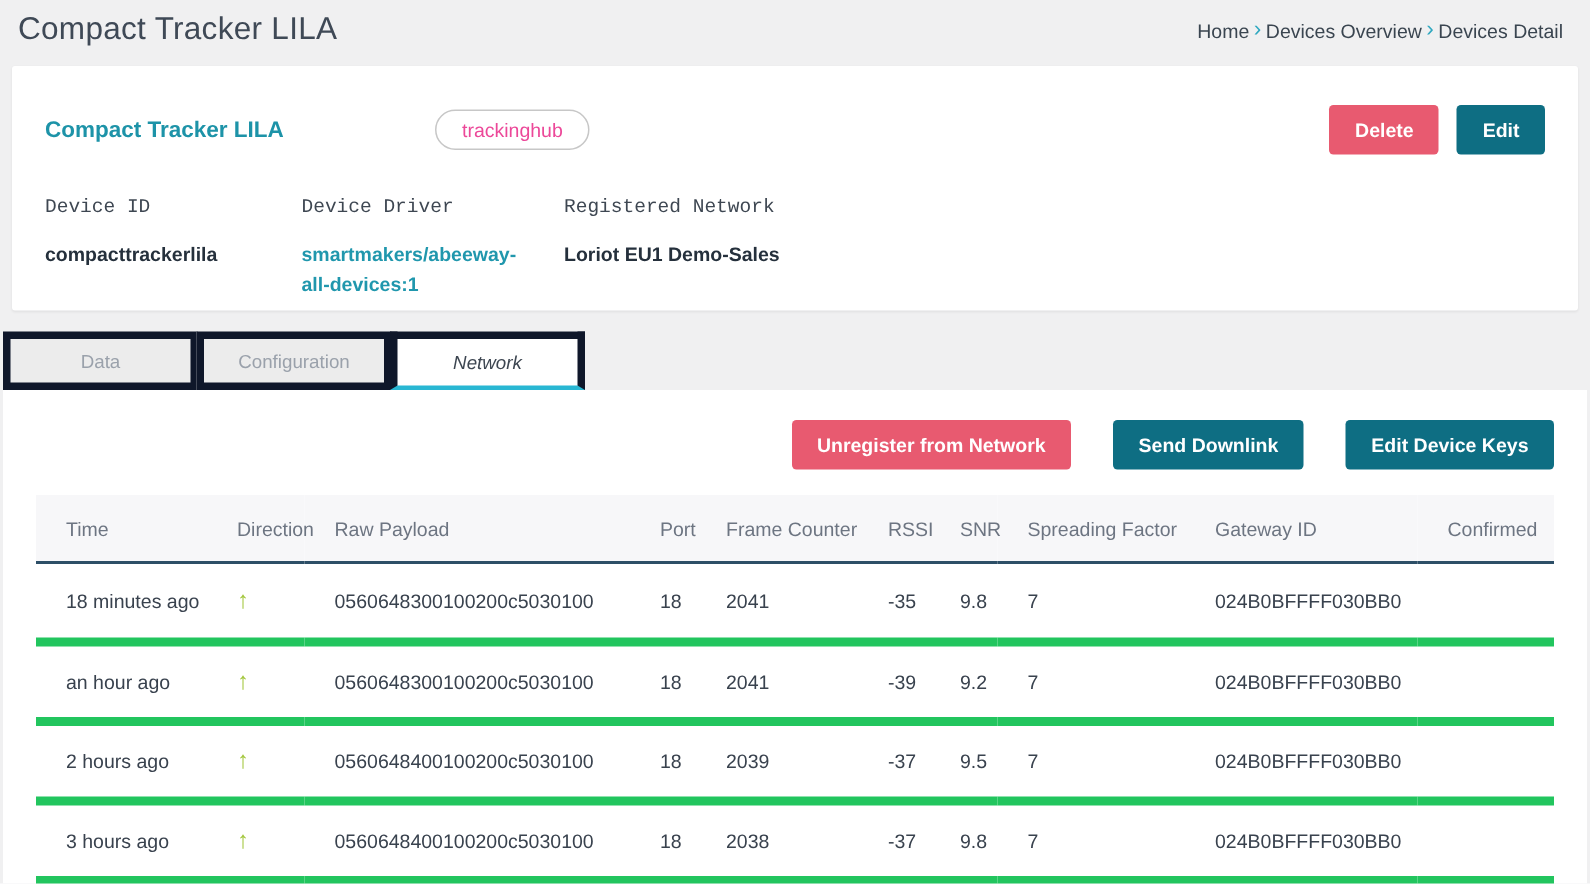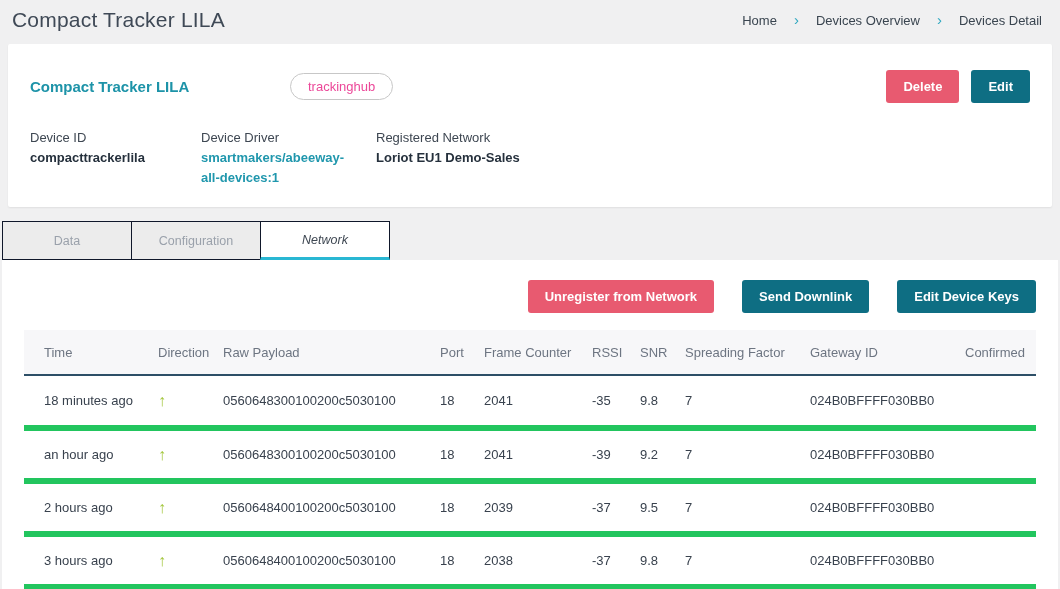--- a/index.html
+++ b/index.html
@@ -10,21 +10,21 @@
     color:#3a434e;
     font-size:13px;
   }
   
   .topbar {
     height:40px;
     display:flex; align-items:center; justify-content:space-between;
     padding:0 18px 0 12px;
   }
   .page-title { font-size:21px; font-weight:400; color:#3f4956; letter-spacing:.2px; }
-  .breadcrumb { display:flex; align-items:center; gap:17px; font-size:13px; color:#3a4550; }
+  .breadcrumb { display:flex; align-items:center; gap:3px; font-size:13px; color:#3a4550; }
   .breadcrumb .crumb { cursor:pointer; }
   .breadcrumb .sep { color:#2fa8c0; font-size:15px; line-height:1; padding-bottom:2px; }
   
   .card {
     background:#fff; margin:4px 8px 0 8px; border-radius:2px;
     box-shadow:0 1px 2px rgba(0,0,0,.07);
     padding:26px 22px 24px 22px; height:163px;
   }
   .card-head { display:flex; align-items:center; }
   .card-title { width:260px; font-size:15px; font-weight:bold; color:#1d93a8; }
@@ -38,28 +38,28 @@
     font-size:13px; padding:0 17px; height:33px; cursor:pointer;
     font-family:"Liberation Sans", sans-serif;
   }
   .btn.pink { background:#e85a70; }
   .btn.teal { background:#0e6e83; }
   .btn + .btn { margin-left:12px; }
   .fields { display:flex; margin-top:27px; }
   .field { font-size:13px; }
   .field-1 { width:171px; }
   .field-2 { width:175px; padding-right:14px; }
-  .f-label { color:#3e4752; margin-bottom:3px; }
+  .f-label { color:#3e4752; margin-bottom:15px;font-family:Liberation Mono, monospace; }
   .f-value { font-weight:bold; color:#25303c; line-height:1.55; }
   .f-value.link { color:#2097ad; text-decoration:none; display:block; overflow-wrap:break-word; cursor:pointer; }
   
   .tabs { display:flex; margin:14px 2px 0 2px; }
   .tab {
     width:130px; height:39px; display:flex; align-items:center; justify-content:center;
-    background:#ececec; border:1px solid #0f172a; color:#9aa1ab;
+    background:#ececec; border:5px solid #0f172a; color:#9aa1ab;
     font-size:12.5px; cursor:pointer; margin-left:-1px;
   }
   .tab:first-child { margin-left:0; }
   .tab.active {
     background:#fff; color:#3e4752;
     border-bottom:3px solid #29b7d3;
     font-style:italic;
   }
   
   .panel { background:#fff; margin:0 2px; height:329px; }

